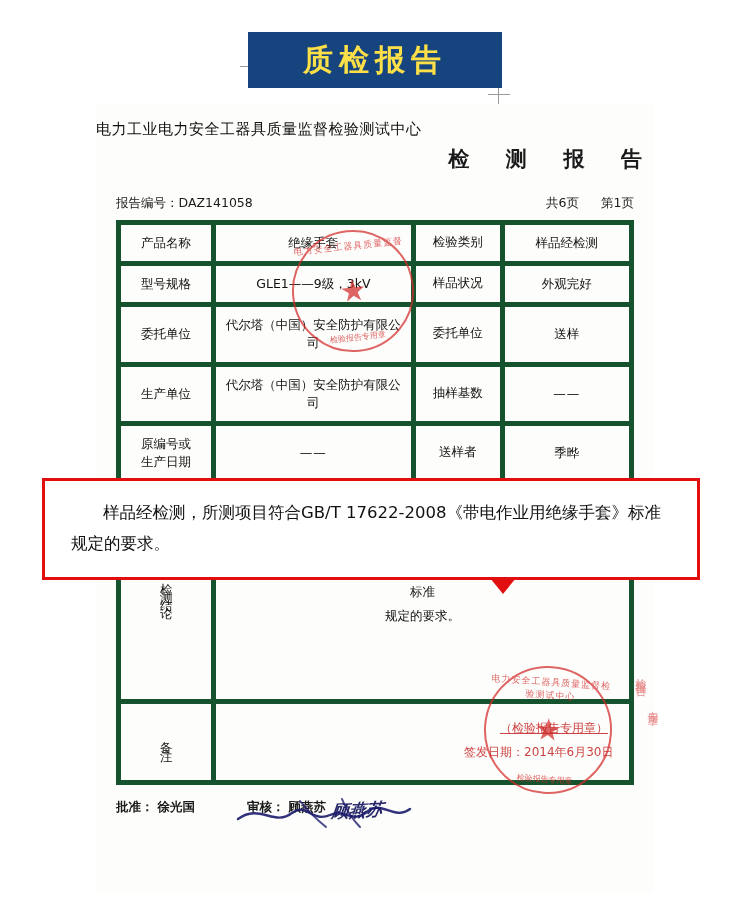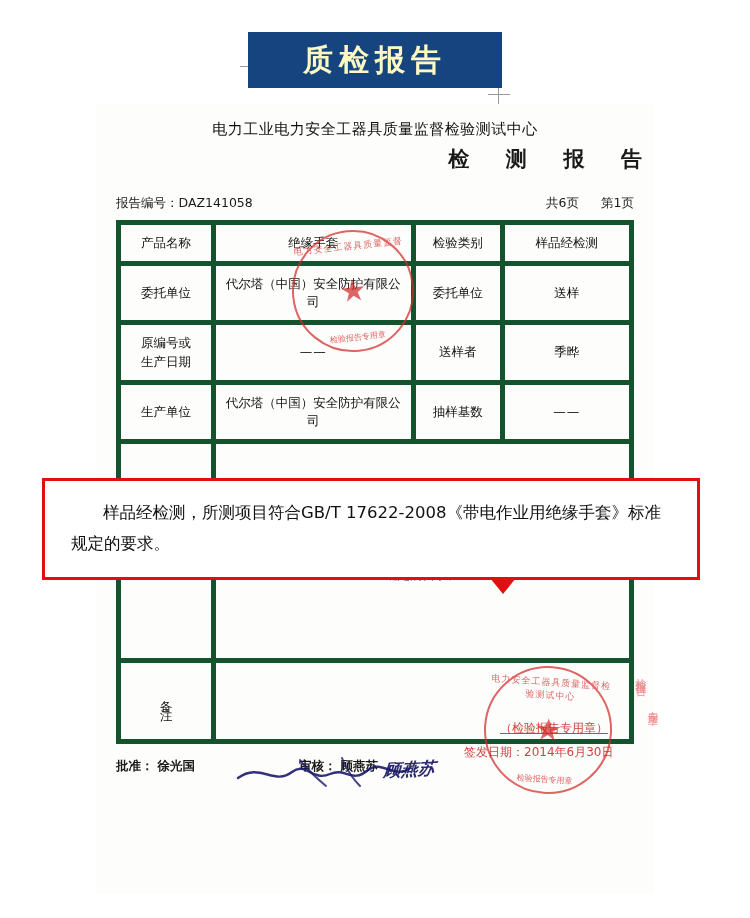--- a/index.html
+++ b/index.html
@@ -29,21 +29,21 @@
     left: 248px;
     top: 4px;
     width: 254px;
     height: 56px;
     background: #15447e;
     display: flex;
     align-items: center;
     justify-content: center;
   }
   .banner-title {
-    color: #fef9c3;
+    color: #fde047;
     font-size: 30px;
     letter-spacing: 6px;
     font-weight: bold;
     font-family: "DejaVu Sans", sans-serif;
   }
   .crop-mark {
     position: absolute;
     width: 22px;
     height: 22px;
   }
@@ -60,21 +60,20 @@
   
   .sheet {
     position: absolute;
     left: 96px;
     top: 104px;
     width: 558px;
     height: 790px;
     background: #fdfdfb;
   }
   .doc-org {
-    text-align: center;
     font-size: 15px;
     color: #111;
     margin-top: 16px;
     font-family: Liberation Sans, sans-serif;
     letter-spacing: 0.5px;
   }
   .doc-title {
     text-align: right;
     font-size: 21px;
     font-weight: bold;
@@ -104,21 +103,21 @@
   table.rpt td {
     border: 5px solid #14532d;
     padding: 9px 6px;
     text-align: center;
     vertical-align: middle;
     line-height: 1.45;
     color: #111;
   }
   td.lbl { width: 78px; }
   td.val { width: 182px; }
-  td.lbl2 { width: 72px; }
+  td.lbl2 { width: 72px; font-family: Liberation Mono, monospace; }
   td.val2 { width: 112px; }
   td.dash { letter-spacing: 1px; }
   .two-line { line-height: 1.4; }
 
   .vert-label {
     width: 34px;
     letter-spacing: 2px;
   }
   .vert-inner {
     writing-mode: vertical-rl;
@@ -146,21 +145,21 @@
     display: flex;
     margin: 14px 20px 0 20px;
     font-size: 12.5px;
     font-family: "DejaVu Sans", sans-serif;
     position: relative;
     height: 40px;
     align-items: flex-start;
     font-weight: bold;
   }
   .sig-block { display: flex; align-items: flex-start; }
-  .sig-block.second { margin-left: 104px; }
+  .sig-block.second { margin-left: 52px; }
   .sig-name { margin-left: 4px; }
   .hand {
     font-family: "Liberation Serif", serif;
     font-style: italic;
     color: #1b1b6e;
     font-size: 19px;
     transform: skewX(-8deg) rotate(-3deg);
     margin-left: 6px;
     opacity: .92;
   }
@@ -292,37 +291,43 @@
 
   <table class="rpt">
     <tbody>
         <tr>
       <td class="lbl">产品名称</td>
       <td class="val">绝缘手套</td>
       <td class="lbl2">检验类别</td>
       <td class="val2">样品经检测</td>
     </tr>
     <tr>
+      <td class="lbl">型号规格</td>
+      <td class="val">GLE1——9级，3kV</td>
+      <td class="lbl2">样品状况</td>
+      <td class="val2">外观完好</td>
+    </tr>
+    <tr>
       <td class="lbl">委托单位</td>
       <td class="val">代尔塔（中国）安全防护有限公司</td>
       <td class="lbl2">委托单位</td>
       <td class="val2">送样</td>
+    </tr>
+    <tr>
+      <td class="lbl">生产单位</td>
+      <td class="val">代尔塔（中国）安全防护有限公司</td>
+      <td class="lbl2">抽样基数</td>
+      <td class="val2 dash">——</td>
     </tr>
     <tr>
       <td class="lbl two-line" style="white-space:pre-line">原编号或
 生产日期</td>
       <td class="val dash">——</td>
       <td class="lbl2">送样者</td>
       <td class="val2">季晔</td>
-    </tr>
-    <tr>
-      <td class="lbl">生产单位</td>
-      <td class="val">代尔塔（中国）安全防护有限公司</td>
-      <td class="lbl2">抽样基数</td>
-      <td class="val2 dash">——</td>
     </tr>
     <tr>
       <td class="vert-label">
         <span class="vert-inner">检测结论</span>
       </td>
       <td class="concl" colspan="3">
         <div class="concl-p">样品经检测，所测项目符合GB/T 17622-2008《带电作业用绝缘手套》标准</div>
         <div class="concl-p">规定的要求。</div>
       </td>
     </tr>

